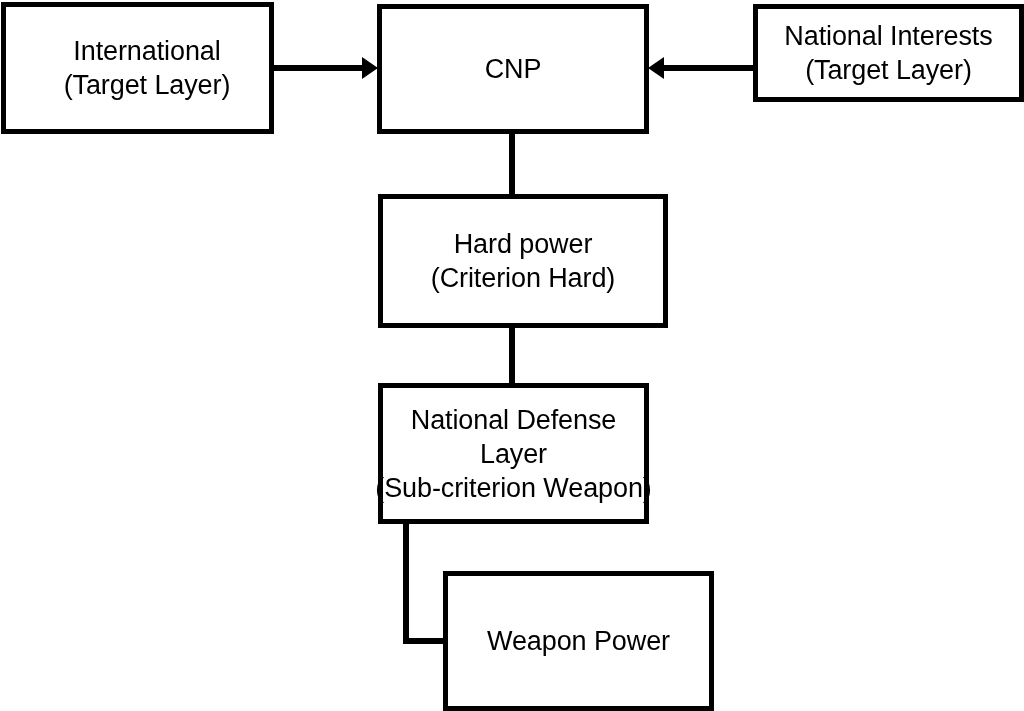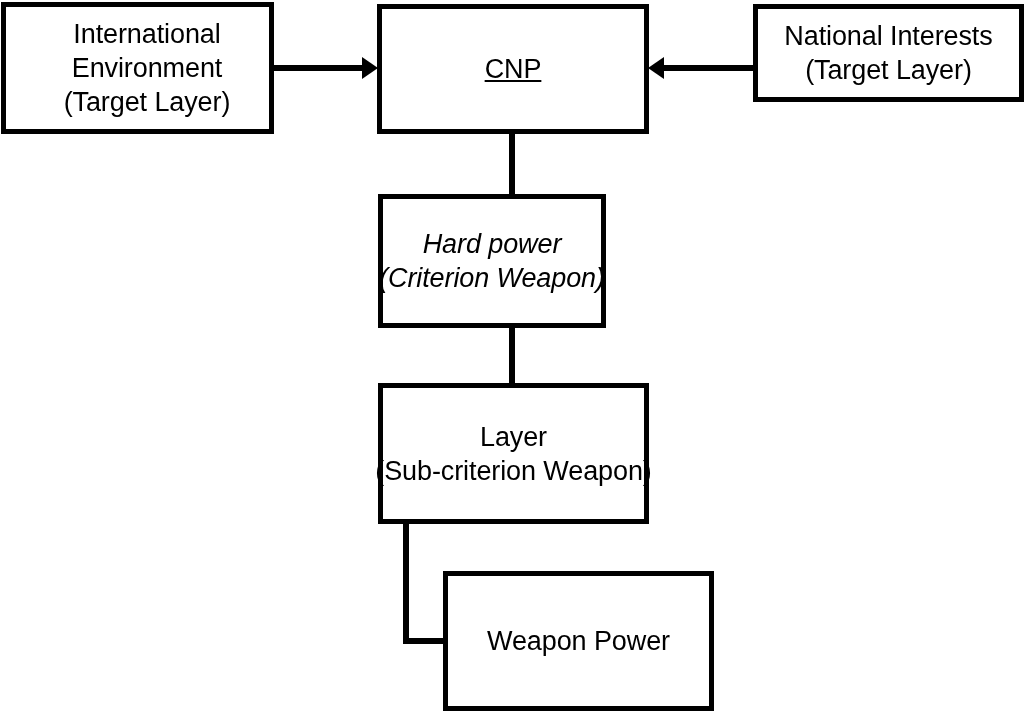--- a/index.html
+++ b/index.html
@@ -33,23 +33,23 @@
     font-size: 27px;
     line-height: 34px;
     letter-spacing: -0.1px;
   }
   .node .line {
     display: block;
     white-space: nowrap;
   }
   
   #node-international  { left: 1px;   top: 2px;   width: 273px; height: 132px; padding-left: 19px; }
-  #node-cnp            { left: 377px; top: 4px;   width: 272px; height: 130px; text-decoration: underline; }
+  #node-cnp            { left: 377px; top: 4px;   width: 272px; height: 130px; }
   #node-national-int   { left: 753px; top: 4px;   width: 271px; height: 98px; }
-  #node-hard-power     { left: 378px; top: 194px; width: 228px; height: 134px; font-style: italic; }
+  #node-hard-power     { left: 378px; top: 194px; width: 290px; height: 134px; }
   #node-defense-power  { left: 378px; top: 383px; width: 271px; height: 141px; }
   #node-weapon-power   { left: 443px; top: 571px; width: 271px; height: 140px; }
 
   
   .conn {
     position: absolute;
     background: #000000;
   }
   .conn-h { height: 6px; }
   .conn-v { width: 6px; }
@@ -80,39 +80,39 @@
   #arrow-into-cnp-left  { left: 362px; top: 57px; }
   #arrow-into-cnp-right { left: 648px; top: 57px; }
 </style>
 </head>
 <body>
 
 <div id="canvas">
 
   <div class="node" id="node-international">
     <span class="line">International</span>
-    <span class="line">Environment</span>
     <span class="line">(Target Layer)</span>
   </div>
 
   <div class="node" id="node-cnp">
     <span class="line">CNP</span>
   </div>
 
   <div class="node" id="node-national-int">
     <span class="line">National Interests</span>
     <span class="line">(Target Layer)</span>
   </div>
 
   <div class="node" id="node-hard-power">
     <span class="line">Hard power</span>
-    <span class="line">(Criterion Weapon)</span>
+    <span class="line">(Criterion Hard)</span>
   </div>
 
   <div class="node" id="node-defense-power">
+    <span class="line">National Defense</span>
     <span class="line">Layer</span>
     <span class="line">(Sub-criterion Weapon)</span>
   </div>
 
   <div class="node" id="node-weapon-power">
     <span class="line">Weapon Power</span>
   </div>
 
   <div class="conn conn-h" id="conn-intl-cnp"></div>
   <div class="arrowhead arrow-right" id="arrow-into-cnp-left"></div>

